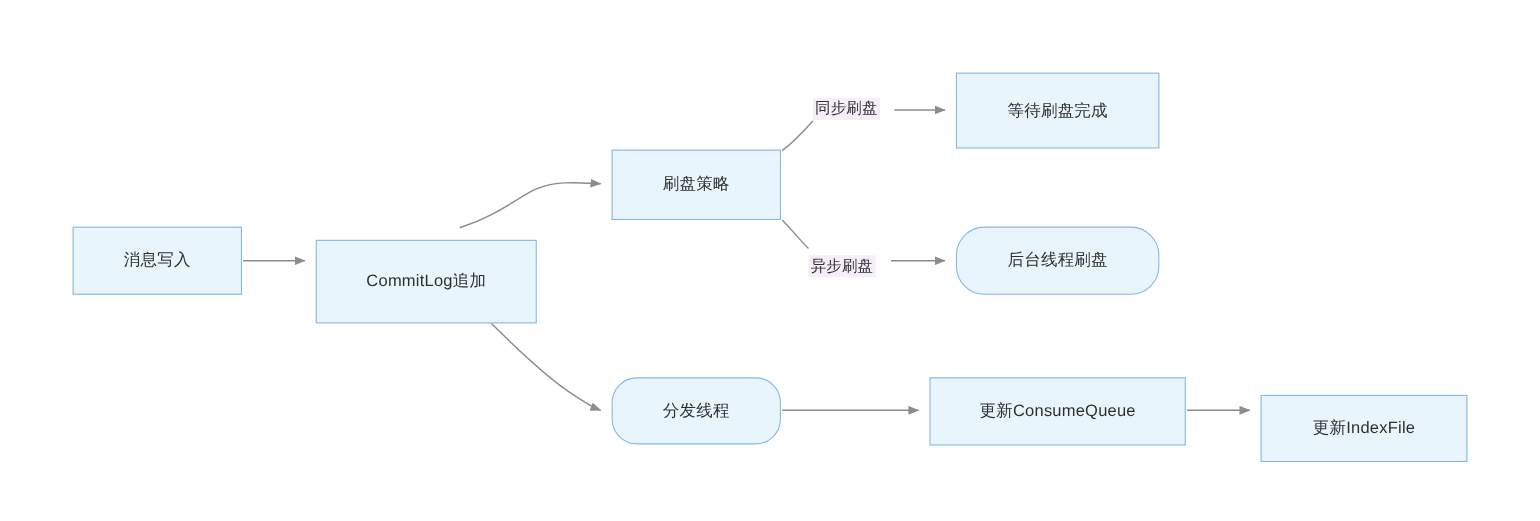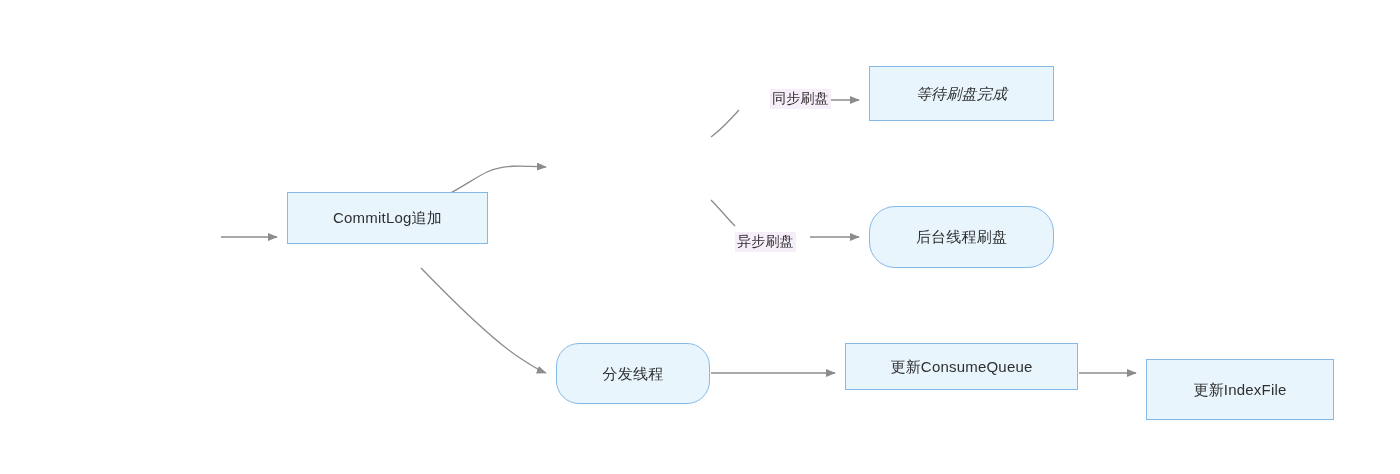--- a/index.html
+++ b/index.html
@@ -77,43 +77,49 @@
 
     <path d="M 711 200 C 720 209 727 218 735 226" fill="none" stroke="#8c8c8c" stroke-width="1.3"></path>
 
     <path d="M 810 237 L 859 237" fill="none" stroke="#8c8c8c" stroke-width="1.3" marker-end="url(#arrow)"></path>
 
     <path d="M 711 373 L 835 373" fill="none" stroke="#8c8c8c" stroke-width="1.3" marker-end="url(#arrow)"></path>
 
     <path d="M 1079 373 L 1136 373" fill="none" stroke="#8c8c8c" stroke-width="1.3" marker-end="url(#arrow)"></path>
   </svg>
 
+  <div class="node" style="left:66px; top:206px; width:154px; height:62px;">
+    <span class="node-label">消息写入</span>
+  </div>
 
-  <div class="node" style="left:287px; top:192px; width:201px; height:52px;">
+  <div class="node" style="left:287px; top:218px; width:201px; height:76px;">
     <span class="node-label">CommitLog追加</span>
   </div>
 
+  <div class="node" style="left:556px; top:136px; width:154px; height:64px;">
+    <span class="node-label">刷盘策略</span>
+  </div>
 
-  <div class="node" style="left:869px; top:66px; width:185px; height:55px;font-style:italic;">
+  <div class="node" style="left:869px; top:66px; width:185px; height:69px;">
     <span class="node-label">等待刷盘完成</span>
   </div>
 
   <div class="node" style="left:869px; top:206px; width:185px; height:62px;border-radius:26px;">
     <span class="node-label">后台线程刷盘</span>
   </div>
 
   <div class="node" style="left:556px; top:343px; width:154px; height:61px;border-radius:23px;">
     <span class="node-label">分发线程</span>
   </div>
 
-  <div class="node" style="left:845px; top:343px; width:233px; height:47px;">
+  <div class="node" style="left:845px; top:343px; width:233px; height:62px;">
     <span class="node-label">更新ConsumeQueue</span>
   </div>
 
   <div class="node" style="left:1146px; top:359px; width:188px; height:61px;">
     <span class="node-label">更新IndexFile</span>
   </div>
 
-  <div class="edge-label" style="left:770px; top:89px;">同步刷盘</div>
+  <div class="edge-label" style="left:739px; top:89px;">同步刷盘</div>
 
   <div class="edge-label" style="left:735px; top:232px;">异步刷盘</div>
 
 </div>
 
 </body></html>

